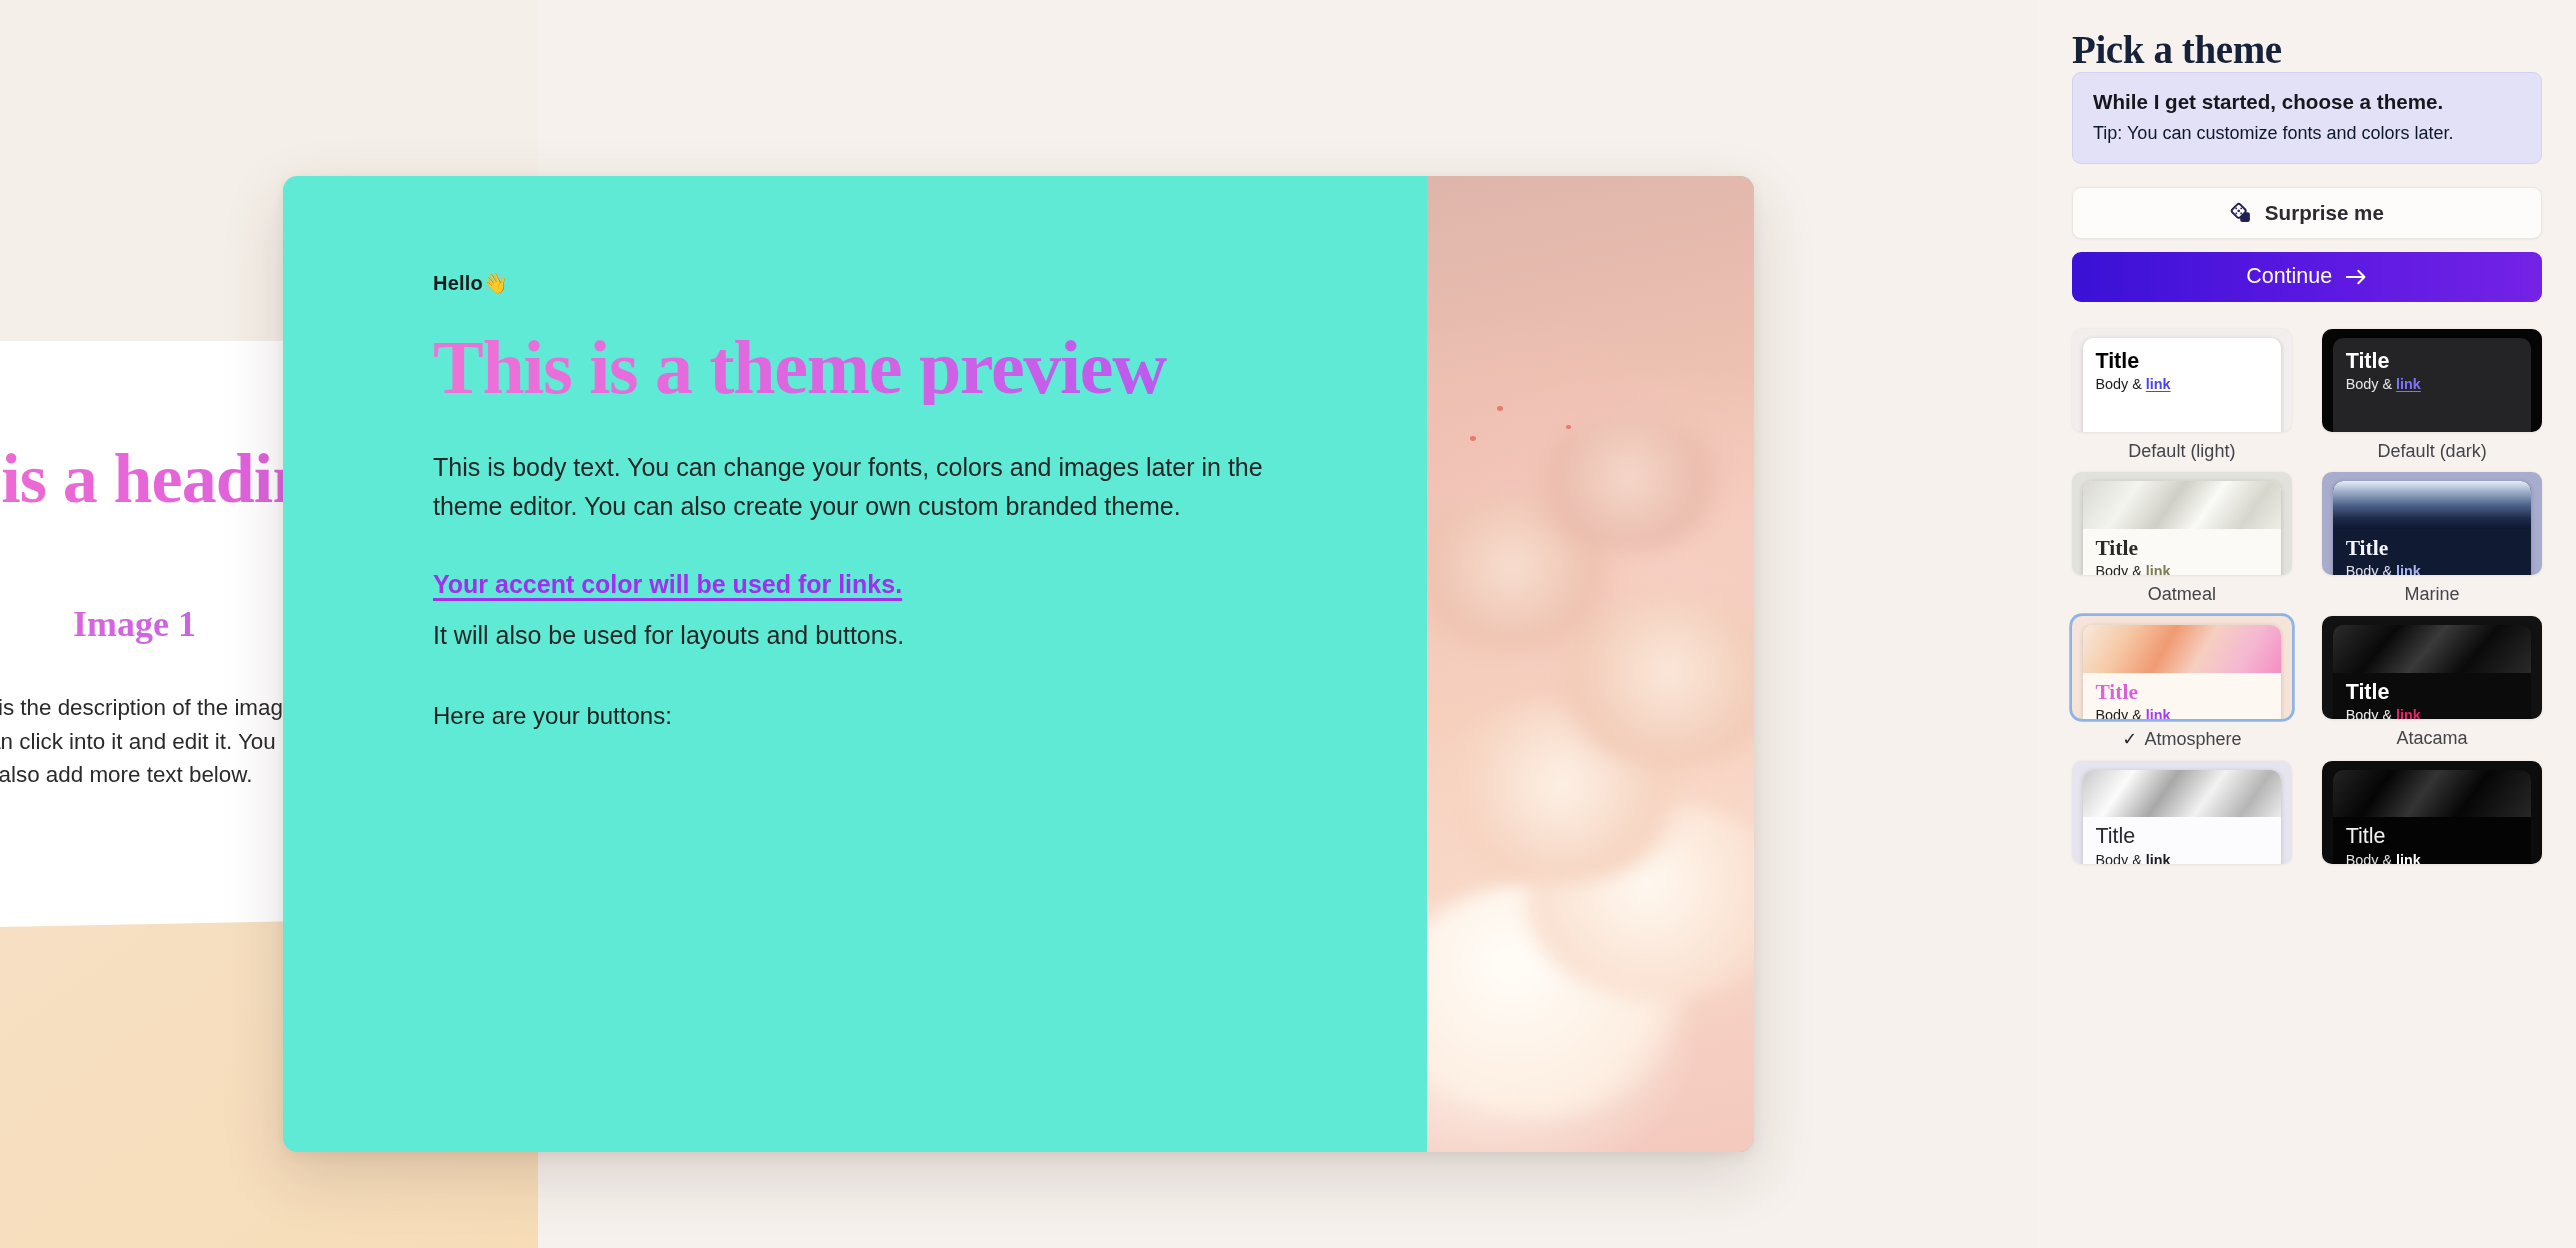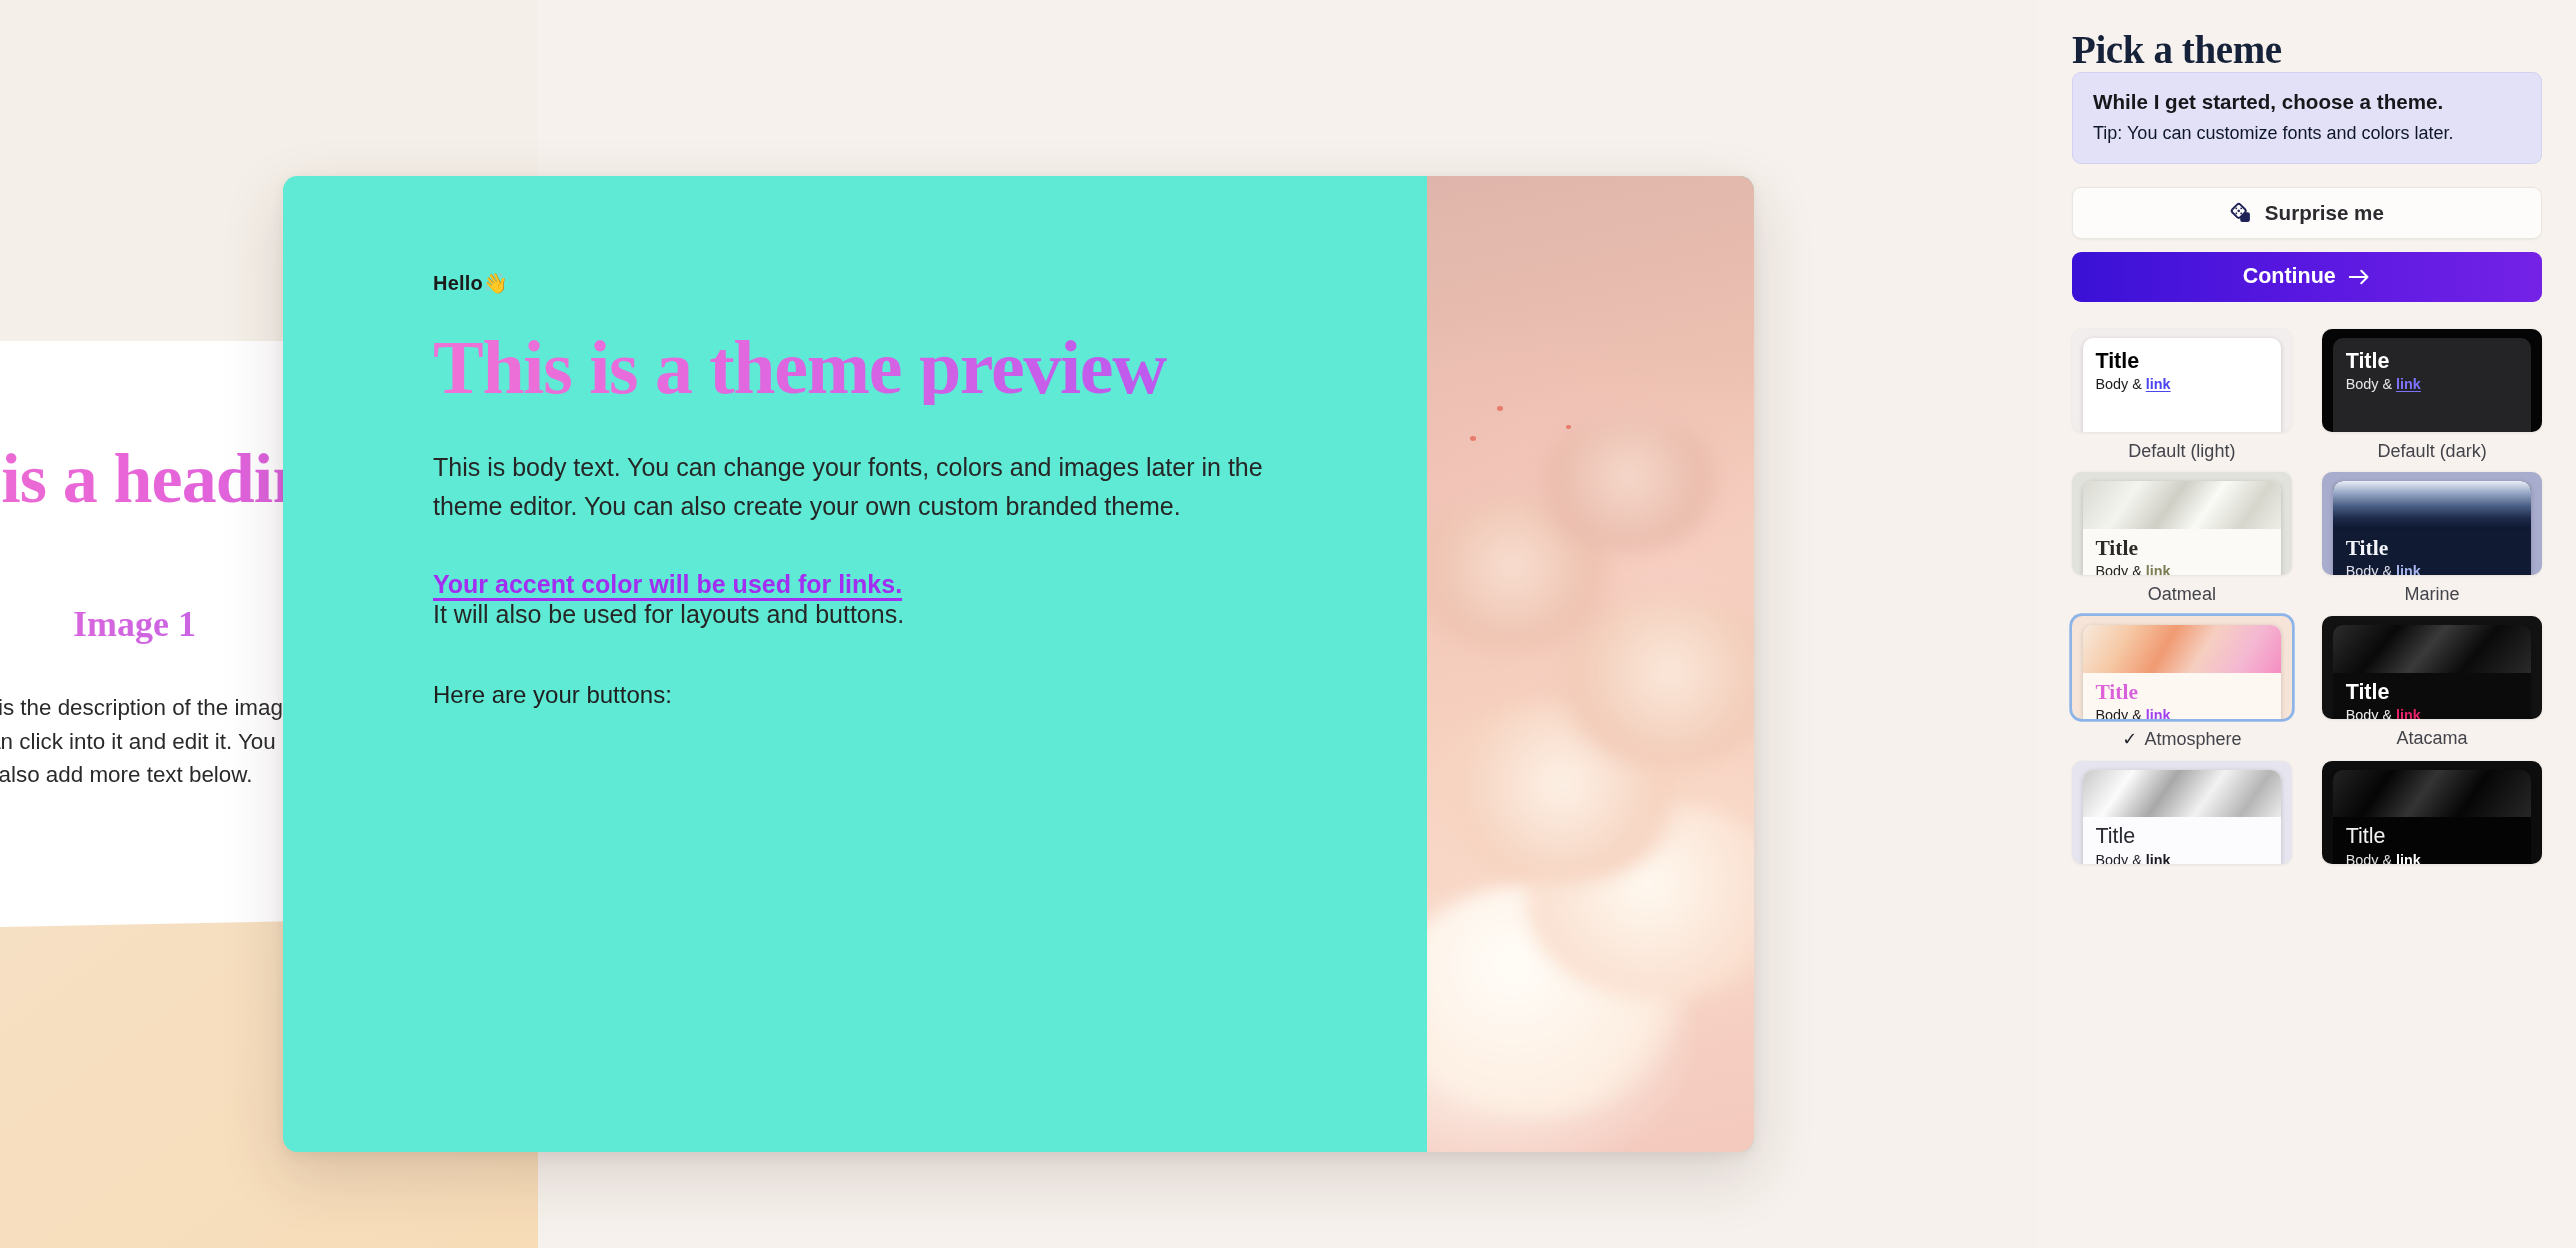--- a/index.html
+++ b/index.html
@@ -93,21 +93,21 @@
     margin-top: 43px; width: 852px;
     font-size: 25px; line-height: 1.54; color: #262626;
   }
   .preview-link-block { margin-top: 45px; }
   .preview-link {
     display: inline-block;
     font-size: 25px; font-weight: 700; color: #a32df0;
     text-decoration: underline; text-decoration-thickness: 2.7px; text-underline-offset: 4.5px;
     cursor: pointer;
   }
-  .preview-link-sub { margin-top: 1px; font-size: 25px; color: #262626; }
+  .preview-link-sub { margin-top: 22px; font-size: 25px; color: #262626; }
 
   .smart-row { display: flex; gap: 27px; margin-top: 43px; }
   .smart-card {
     width: 429px; min-height: 131px;
     border-radius: 12.6px;
     padding: 30.5px 32px;
     font-size: 24px; line-height: 1.56; color: #1f1f1f;
     background: linear-gradient(118deg, #e7cdf5 0%, #efc9f0 38%, #f5c6e4 68%, #f0cdf1 100%);
   }
   .buttons-label { margin-top: 52px; font-size: 24px; color: #1f1f1f; }
@@ -144,21 +144,21 @@
 
   .surprise-btn {
     margin-top: 23px; width: 100%; height: 52px; border-radius: 9px;
     background: #fdfcfa; border: 0.9px solid #eae6e1; cursor: pointer;
     display: flex; align-items: center; justify-content: center; gap: 11.7px;
     font-size: 20.6px; font-weight: 700; color: #2b2b30;
     box-shadow: 0 0.9px 1.8px rgba(0,0,0,0.05);
   }
   .continue-btn {
     margin-top: 12.6px; width: 100%; height: 50px; border: none; border-radius: 9px;
-    cursor: pointer; color: #fff; font-size: 21.5px; font-weight: 700;
+    cursor: pointer; color: #fff; font-size: 21.5px; font-weight: 400;
     display: flex; align-items: center; justify-content: center; gap: 12.6px;
     background: linear-gradient(90deg, #3a11d6 0%, #5617e0 45%, #7422e6 100%);
   }
 
   .theme-grid {
     margin-top: 27px; display: grid; grid-template-columns: 1fr 1fr;
     column-gap: 30.5px; row-gap: 10.8px;
   }
   .theme-cell { display: flex; flex-direction: column; align-items: center; }
   .swatch {

